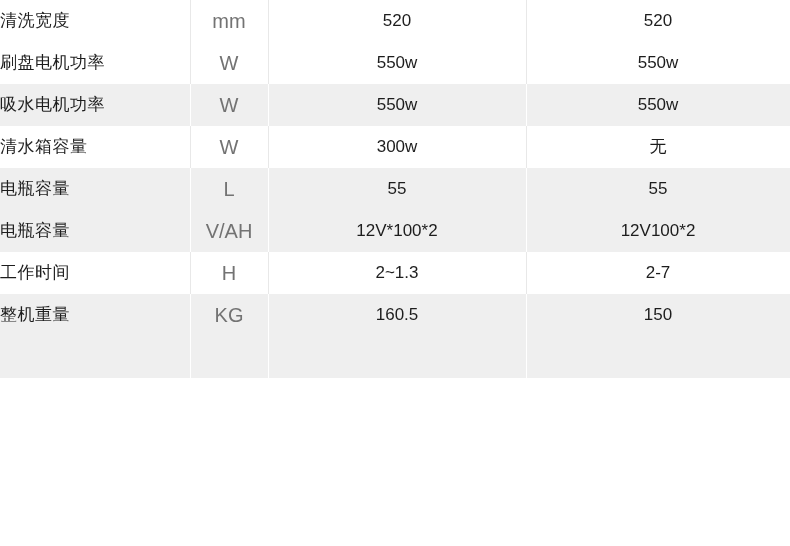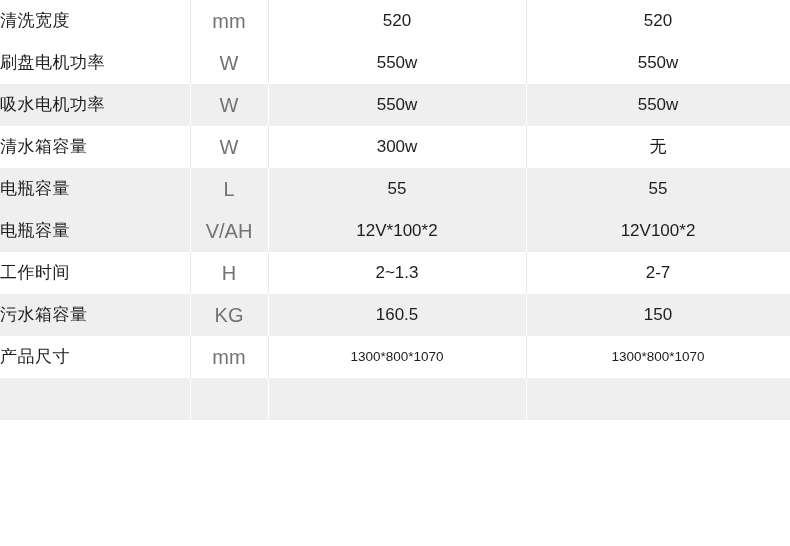--- a/index.html
+++ b/index.html
@@ -128,30 +128,24 @@
         <td class="cell-val sep-left">12V*100*2</td>
         <td class="cell-val sep-left">12V100*2</td>
       </tr>
       <tr class="plain">
         <td class="cell-param">工作时间</td>
         <td class="cell-unit sep-left">H</td>
         <td class="cell-val sep-left">2~1.3</td>
         <td class="cell-val sep-left">2-7</td>
       </tr>
       <tr class="zebra">
-        <td class="cell-param">污水箱容量</td>
+        <td class="cell-param">整机重量</td>
         <td class="cell-unit sep-left">KG</td>
         <td class="cell-val sep-left">160.5</td>
         <td class="cell-val sep-left">150</td>
-      </tr>
-      <tr class="plain">
-        <td class="cell-param">产品尺寸</td>
-        <td class="cell-unit sep-left">mm</td>
-        <td class="cell-val sep-left small">1300*800*1070</td>
-        <td class="cell-val sep-left small">1300*800*1070</td>
       </tr>
       <tr class="zebra tail-row">
         <td class="cell-param"></td>
         <td class="cell-unit sep-left"></td>
         <td class="cell-val sep-left"></td>
         <td class="cell-val sep-left"></td>
       </tr>
     </tbody>
 </table>
 <div class="footer-band"></div>

